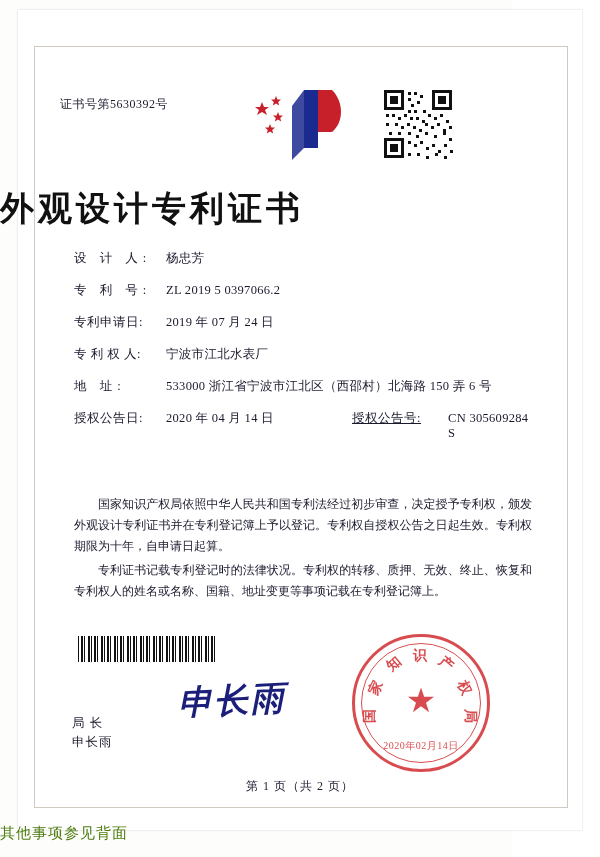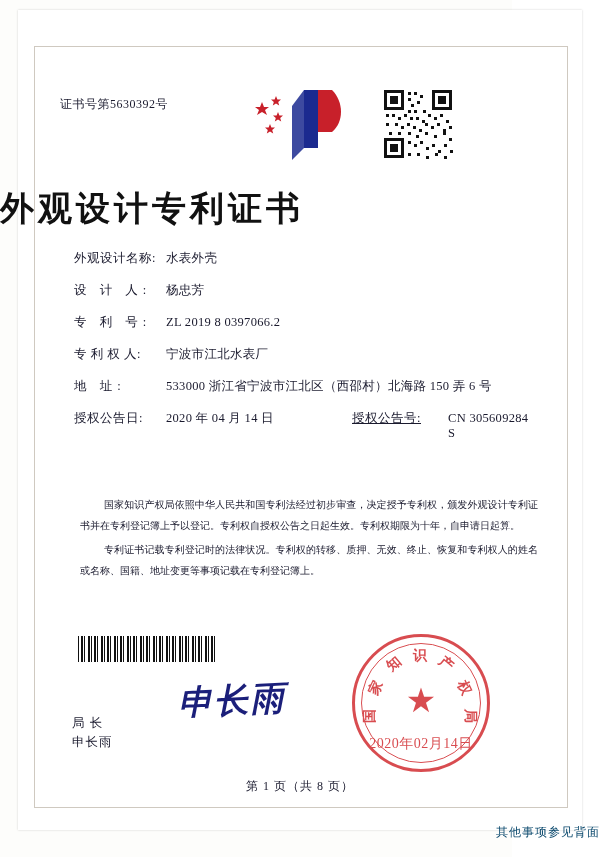--- a/index.html
+++ b/index.html
@@ -106,23 +106,23 @@
     text-decoration: underline;
   }
   .field-value2 {
     flex: 1;
     letter-spacing: 0.3px;
   }
 
   
   .paras {
     position: absolute;
-    left: 80px; top: 494px;
+    left: 74px; top: 494px;
     width: 458px;
-    font-size: 10px;
+    font-size: 12px;
     line-height: 21px;
     text-align: justify;
   }
   .para {
     text-indent: 24px;
     margin: 0 0 3px 0;
   }
 
   
   .barcode {
@@ -189,42 +189,42 @@
     font-weight: bold;
     color: #d0262a;
     width: 18px;
     text-align: center;
     line-height: 18px;
   }
   .seal-date {
     position: absolute;
     left: 0; right: 0; bottom: 16px;
     text-align: center;
-    font-size: 14px;
+    font-size: 10px;
     color: #d0262a;
     letter-spacing: 0.5px;
   }
 
   
   .page-num {
     position: absolute;
     left: 0; top: 778px;
     width: 600px;
     text-align: center;
     font-size: 12px;
     letter-spacing: 1px;
   }
   .back-note {
     position: absolute;
     left: 0; top: 824px;
     width: 600px;
-    text-align: right;
-    font-size: 12px;
+    text-align: left;
+    font-size: 15px;
     letter-spacing: 1px;
-    color: #0c4a6e;
+    color: #4d7c0f;
   }
 </style>
 </head>
 <body>
 
 <div class="page">
   <div class="paper-edge"></div>
   <div class="border-frame"></div>
 
   <div class="cert-no">证书号第5630392号</div>
@@ -309,30 +309,30 @@
         <rect x="53" y="65" width="3" height="3"></rect>
           <rect x="62" y="68" width="3" height="3"></rect>
       </g>
     </svg>
   </div>
 
   <div class="title">外观设计专利证书</div>
 
   <div class="fields">
     <div class="field-row">
-      <div class="field-label">外观设计名称:</div>
-      <div class="field-value">水表外壳</div>
-    </div>
-    <div class="field-row">
       <div class="field-label spaced">设 计 人:</div>
       <div class="field-value">杨忠芳</div>
     </div>
     <div class="field-row">
       <div class="field-label spaced">专 利 号:</div>
-      <div class="field-value">ZL 2019 8 0397066.2</div>
+      <div class="field-value">ZL 2019 5 0397066.2</div>
+    </div>
+    <div class="field-row">
+      <div class="field-label">专利申请日:</div>
+      <div class="field-value">2019 年 07 月 24 日</div>
     </div>
     <div class="field-row">
       <div class="field-label">专 利 权 人:</div>
       <div class="field-value">宁波市江北水表厂</div>
     </div>
     <div class="field-row">
       <div class="field-label spaced">地 址:</div>
       <div class="field-value">533000 浙江省宁波市江北区（西邵村）北海路 150 弄 6 号</div>
     </div>
     <div class="field-row double">
@@ -362,15 +362,15 @@
     <div class="seal-char" style="left:56px; top:10px; transform:rotate(0deg);">识</div>
     <div class="seal-char" style="left:30px; top:18px; transform:rotate(-40deg);">知</div>
     <div class="seal-char" style="left:12px; top:42px; transform:rotate(-65deg);">家</div>
     <div class="seal-char" style="left:6px; top:70px; transform:rotate(-90deg);">国</div>
     <div class="seal-char" style="left:82px; top:18px; transform:rotate(40deg);">产</div>
     <div class="seal-char" style="left:100px; top:42px; transform:rotate(65deg);">权</div>
     <div class="seal-char" style="left:106px; top:70px; transform:rotate(90deg);">局</div>
     <div class="seal-date">2020年02月14日</div>
   </div>
 
-  <div class="page-num">第 1 页（共 8 页）</div>
+  <div class="page-num">第 1 页（共 2 页）</div>
   <div class="back-note">其他事项参见背面</div>
 </div>
 
 </body></html>

